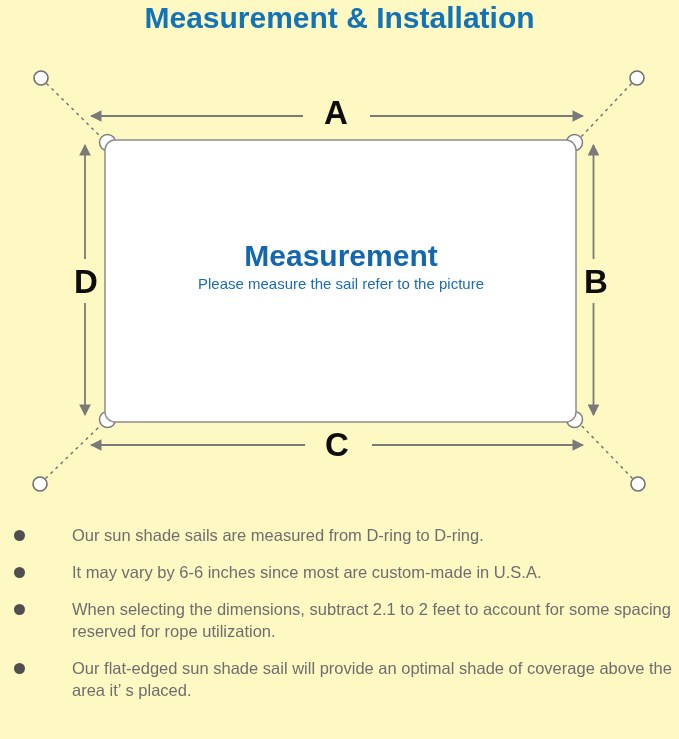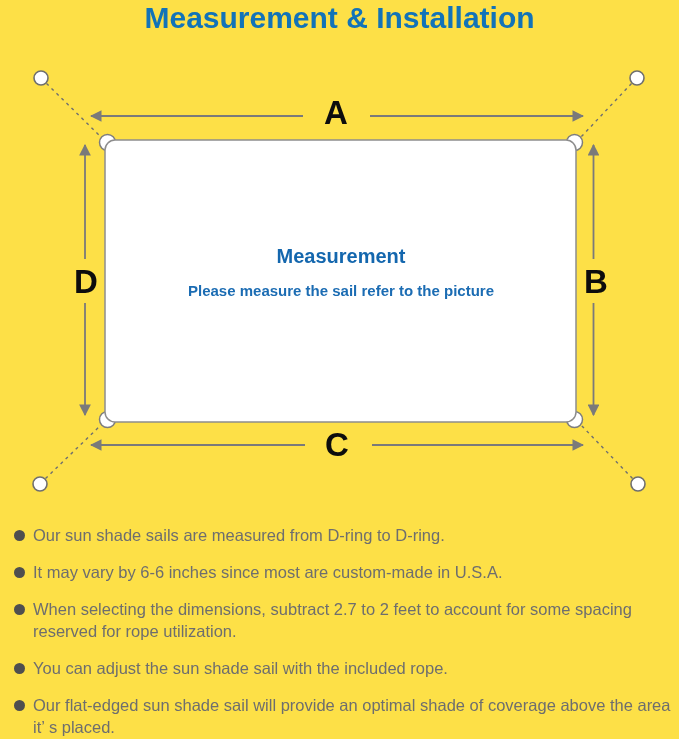--- a/index.html
+++ b/index.html
@@ -1,20 +1,20 @@
 <!DOCTYPE html>
 <html><head>
 <meta charset="utf-8">
 <style>
   html, body { margin: 0; padding: 0; background: #ffffff; }
   .page {
     position: relative;
     width: 679px;
     height: 739px;
-    background: #fde047;
+    background: #fef9c3;
     font-family: "Liberation Sans", sans-serif;
     overflow: hidden;
   }
   .page-title {
     position: absolute;
     top: 1px; left: 0;
     width: 100%;
     margin: 0;
     text-align: center;
     font-size: 30px;
@@ -40,46 +40,46 @@
   .label-b { left: 596px; top: 221px; }
   .label-c { left: 337px; top: 384px; }
   .label-d { left: 86px;  top: 221px; }
   .center-text {
     position: absolute;
     left: 105px; top: 181px;
     width: 472px;
     text-align: center;
   }
   .center-heading {
-    font-size: 20px;
+    font-size: 30px;
     font-weight: bold;
     color: #1467ae;
     line-height: 30px;
   }
   .center-sub {
-    margin-top: 11px;
+    margin-top: 4px;
     font-size: 15px;
     color: #1b6cb3;
     line-height: 18px;
-    font-weight: bold;
   }
   .notes {
     position: absolute;
     top: 524px; left: 0; right: 0;
     margin: 0;
     padding: 0 4px 0 14px;
     list-style: none;
   }
   .note-item {
     display: flex;
     align-items: flex-start;
     margin-bottom: 15px;
     color: #6e6e6e;
     font-size: 16.5px;
     line-height: 22px;
+    gap: 39px;
   }
   .note-bullet {
     flex: 0 0 auto;
     width: 11px; height: 11px;
     border-radius: 50%;
     background: #4f4f4f;
     margin: 6px 8px 0 0;
   }
   .note-text { flex: 1 1 auto; }
 </style>
@@ -152,25 +152,21 @@
     <li class="note-item">
       <span class="note-bullet"></span>
       <span class="note-text">Our sun shade sails are measured from D-ring to D-ring.</span>
     </li>
     <li class="note-item">
       <span class="note-bullet"></span>
       <span class="note-text">It may vary by 6-6 inches since most are custom-made in U.S.A.</span>
     </li>
     <li class="note-item">
       <span class="note-bullet"></span>
-      <span class="note-text">When selecting the dimensions, subtract 2.7 to 2 feet to account for some spacing reserved for rope utilization.</span>
-    </li>
-    <li class="note-item">
-      <span class="note-bullet"></span>
-      <span class="note-text">You can adjust the sun shade sail with the included rope.</span>
+      <span class="note-text">When selecting the dimensions, subtract 2.1 to 2 feet to account for some spacing reserved for rope utilization.</span>
     </li>
     <li class="note-item">
       <span class="note-bullet"></span>
       <span class="note-text">Our flat-edged sun shade sail will provide an optimal shade of coverage above the area it’ s placed.</span>
     </li>
   </ul>
 
 </div>
 
 </body></html>

